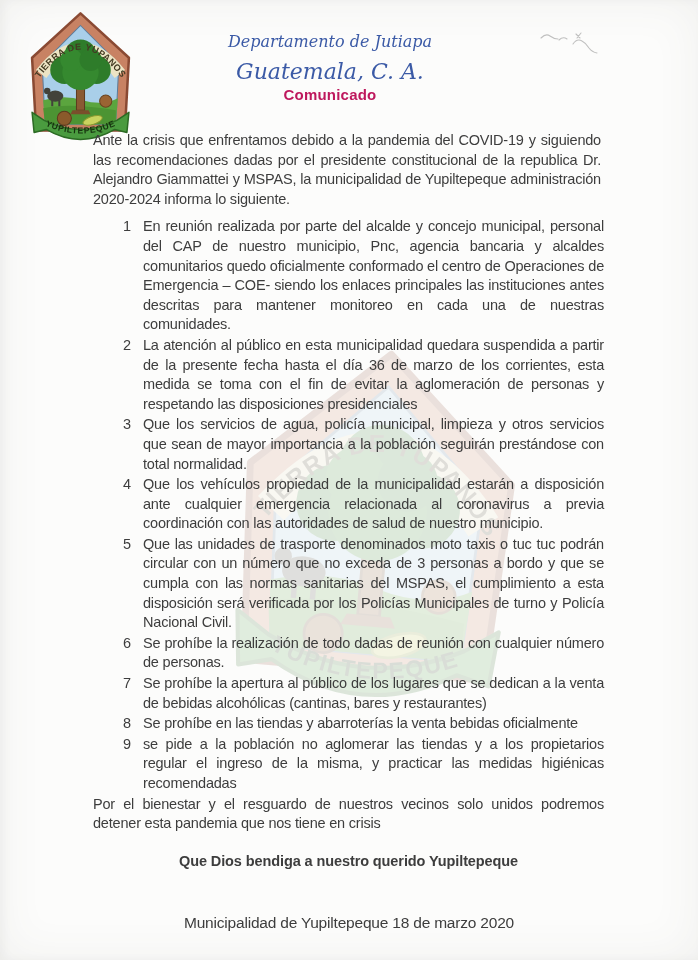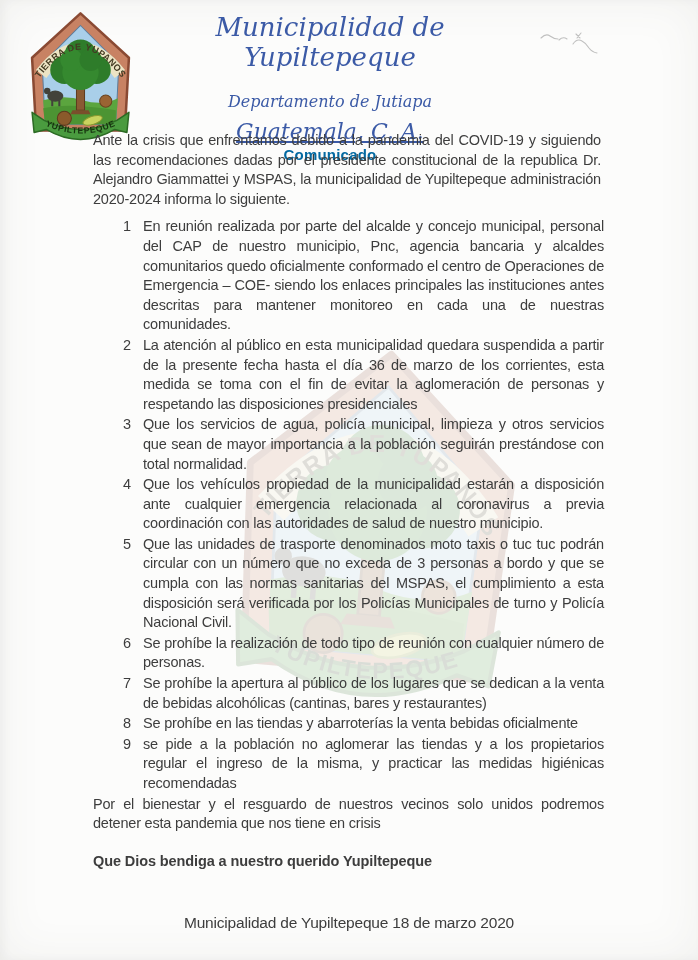--- a/index.html
+++ b/index.html
@@ -7,38 +7,38 @@
     position:relative; width:698px; height:960px; margin:0 auto;
     background:#fcfcfb; overflow:hidden;
     font-family:"Liberation Sans", sans-serif; color:#3d3d3d;
     box-shadow: inset 0 0 46px rgba(80,80,75,0.07), inset 4px 0 10px rgba(0,0,0,0.035);
   }
   
   .header { position:absolute; top:12px; left:140px; width:380px; text-align:center;
             color:#3b5aa6; font-family:"DejaVu Serif", serif; font-style:italic; }
   .h1 { font-size:26px; line-height:30px; }
   .h2 { font-size:16px; line-height:28px; margin-top:16px; }
-  .h3 { font-size:22px; line-height:26px; margin-top:3px;text-decoration:underline; }
+  .h3 { font-size:22px; line-height:26px; margin-top:3px; }
   .subtitle { font-family:"Liberation Sans", sans-serif; font-style:normal; font-weight:bold;
-              font-size:15px; color:#0369a1; margin-top:1px; letter-spacing:0.2px; }
+              font-size:15px; color:#be185d; margin-top:1px; letter-spacing:0.2px; }
   
   .logo { position:absolute; left:24px; top:7px; width:113px; height:152px; }
   .watermark { position:absolute; left:222px; top:336px; width:306px; height:412px;
                opacity:0.15; transform:rotate(5deg); pointer-events:none; }
   .smudge { position:absolute; left:535px; top:22px; }
   
   .content { position:absolute; left:93px; top:131px; width:511px;
              font-size:14.5px; line-height:19.6px; letter-spacing:-0.2px;
              text-align:justify; color:#3d3d3d; }
   .intro { margin:0 3px 8px 0; }
   .li { display:flex; margin-bottom:1px; }
   .num { flex:0 0 20px; margin-left:30px; }
   .itext { flex:1; text-align:justify; }
   .closing { margin-top:0; }
-  .blessing { margin-top:18px; font-weight:bold; text-align:left; letter-spacing:-0.1px; }
+  .blessing { margin-top:18px; font-weight:bold; text-align:center; letter-spacing:-0.1px; }
   .footer { position:absolute; top:914px; left:0; width:100%; text-align:center;
             font-size:15.5px; letter-spacing:-0.2px; color:#3d3d3d; }
 </style>
 </head>
 <body>
 
 <svg width="0" height="0" style="position:absolute" aria-hidden="true">
   <symbol id="seal" viewBox="0 0 112 150">
     <defs>
       <path id="arcP" d="M 17 68 Q 56 16 95 68" fill="none"></path>
@@ -91,21 +91,20 @@
   <svg class="smudge" width="90" height="45" viewBox="0 0 90 45">
     <g fill="none" stroke="#8f8f8f" stroke-width="1.1" opacity="0.55" stroke-linecap="round">
       <path d="M6 16 q5 -5 9 -2 t8 3"></path>
       <path d="M24 18 q4 -4 8 -1"></path>
       <path d="M38 22 q4 -6 9 -3 q4 2 7 7 q3 4 8 5"></path>
       <path d="M41 12 l4 4 M46 11 l-4 5"></path>
     </g>
   </svg>
 
   <div class="header">
-    <div class="h1">Municipalidad de Yupiltepeque</div>
     <div class="h2">Departamento de Jutiapa</div>
     <div class="h3">Guatemala, C. A.</div>
     <div class="subtitle">Comunicado</div>
   </div>
 
   <div class="content">
     <p class="intro">Ante la crisis que enfrentamos debido a la pandemia del COVID-19 y siguiendo las recomendaciones dadas por el presidente constitucional de la republica Dr. Alejandro Giammattei y MSPAS, la municipalidad de Yupiltepeque administración 2020-2024 informa lo siguiente.</p>
     <div id="list">
         <div class="li">
           <div class="num">1</div>
@@ -122,21 +121,21 @@
         <div class="li">
           <div class="num">4</div>
           <div class="itext">Que los vehículos propiedad de la municipalidad estarán a disposición ante cualquier emergencia relacionada al coronavirus a previa coordinación con las autoridades de salud de nuestro municipio.</div>
         </div>
         <div class="li">
           <div class="num">5</div>
           <div class="itext">Que las unidades de trasporte denominados moto taxis o tuc tuc podrán circular con un número que no exceda de 3 personas a bordo y que se cumpla con las normas sanitarias del MSPAS, el cumplimiento a esta disposición será verificada por los Policías Municipales de turno y Policía Nacional Civil.</div>
         </div>
         <div class="li">
           <div class="num">6</div>
-          <div class="itext">Se prohíbe la realización de todo tipo de reunión con cualquier número de personas.</div>
+          <div class="itext">Se prohíbe la realización de todo dadas de reunión con cualquier número de personas.</div>
         </div>
         <div class="li">
           <div class="num">7</div>
           <div class="itext">Se prohíbe la apertura al público de los lugares que se dedican a la venta de bebidas alcohólicas (cantinas, bares y restaurantes)</div>
         </div>
         <div class="li">
           <div class="num">8</div>
           <div class="itext">Se prohíbe en las tiendas y abarroterías la venta bebidas oficialmente</div>
         </div>
         <div class="li">

